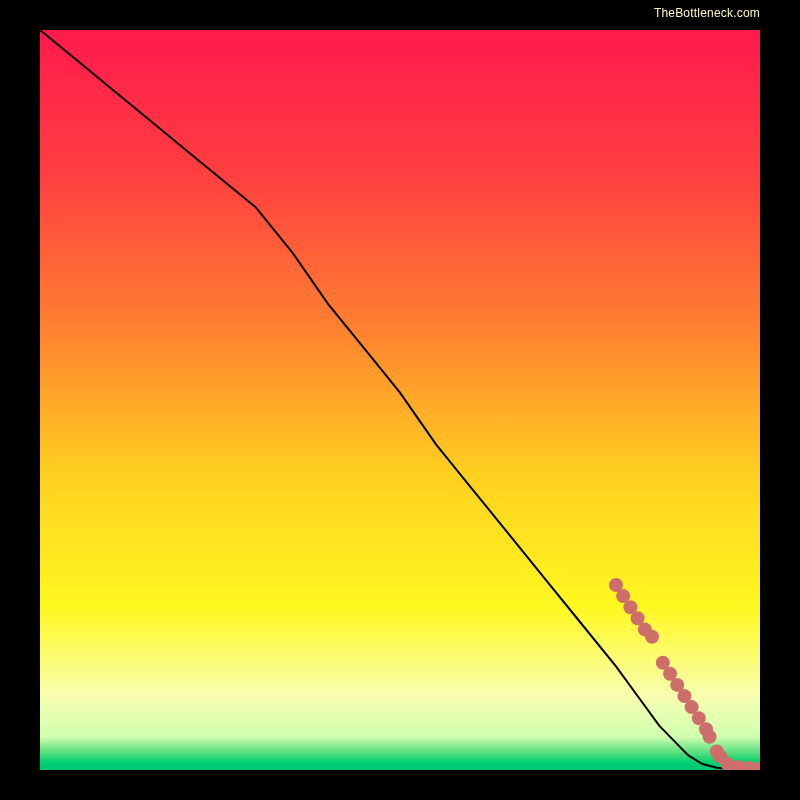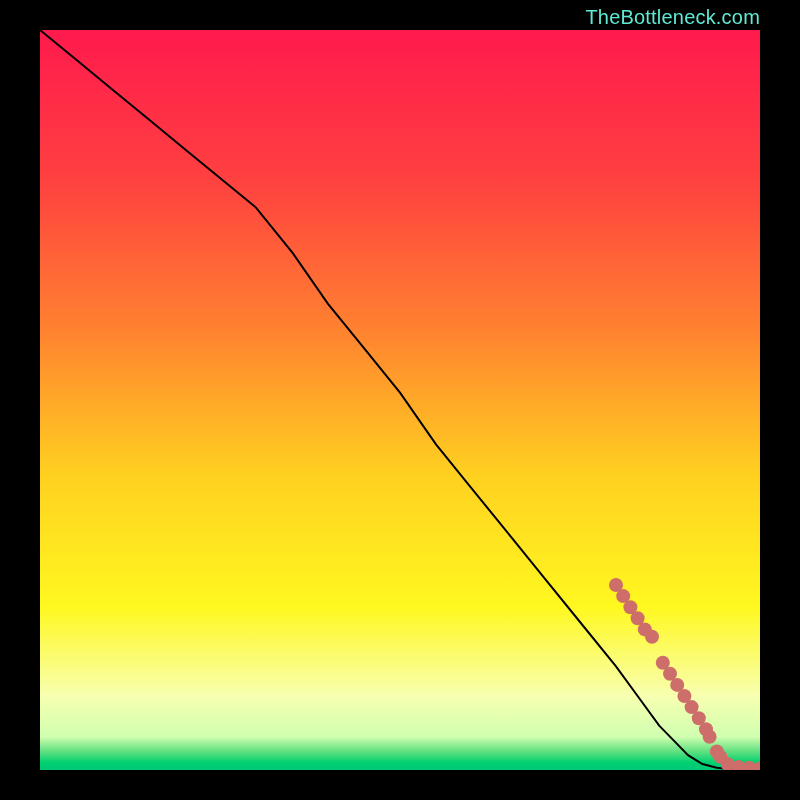--- a/index.html
+++ b/index.html
@@ -28,22 +28,22 @@
   }
   .plot svg {
     display: block;
     width: 720px;
     height: 740px;
   }
   .watermark {
     position: absolute;
     right: 40px;
     top: 6px;
-    color: #5eead4;
-    font-size: 20px;
+    color: #fef9c3;
+    font-size: 12px;
     font-weight: 500;
     letter-spacing: 0.2px;
   }
 </style>
 </head>
 <body>
 
 <div class="frame">
   <div class="watermark">TheBottleneck.com</div>
   <div class="plot">

